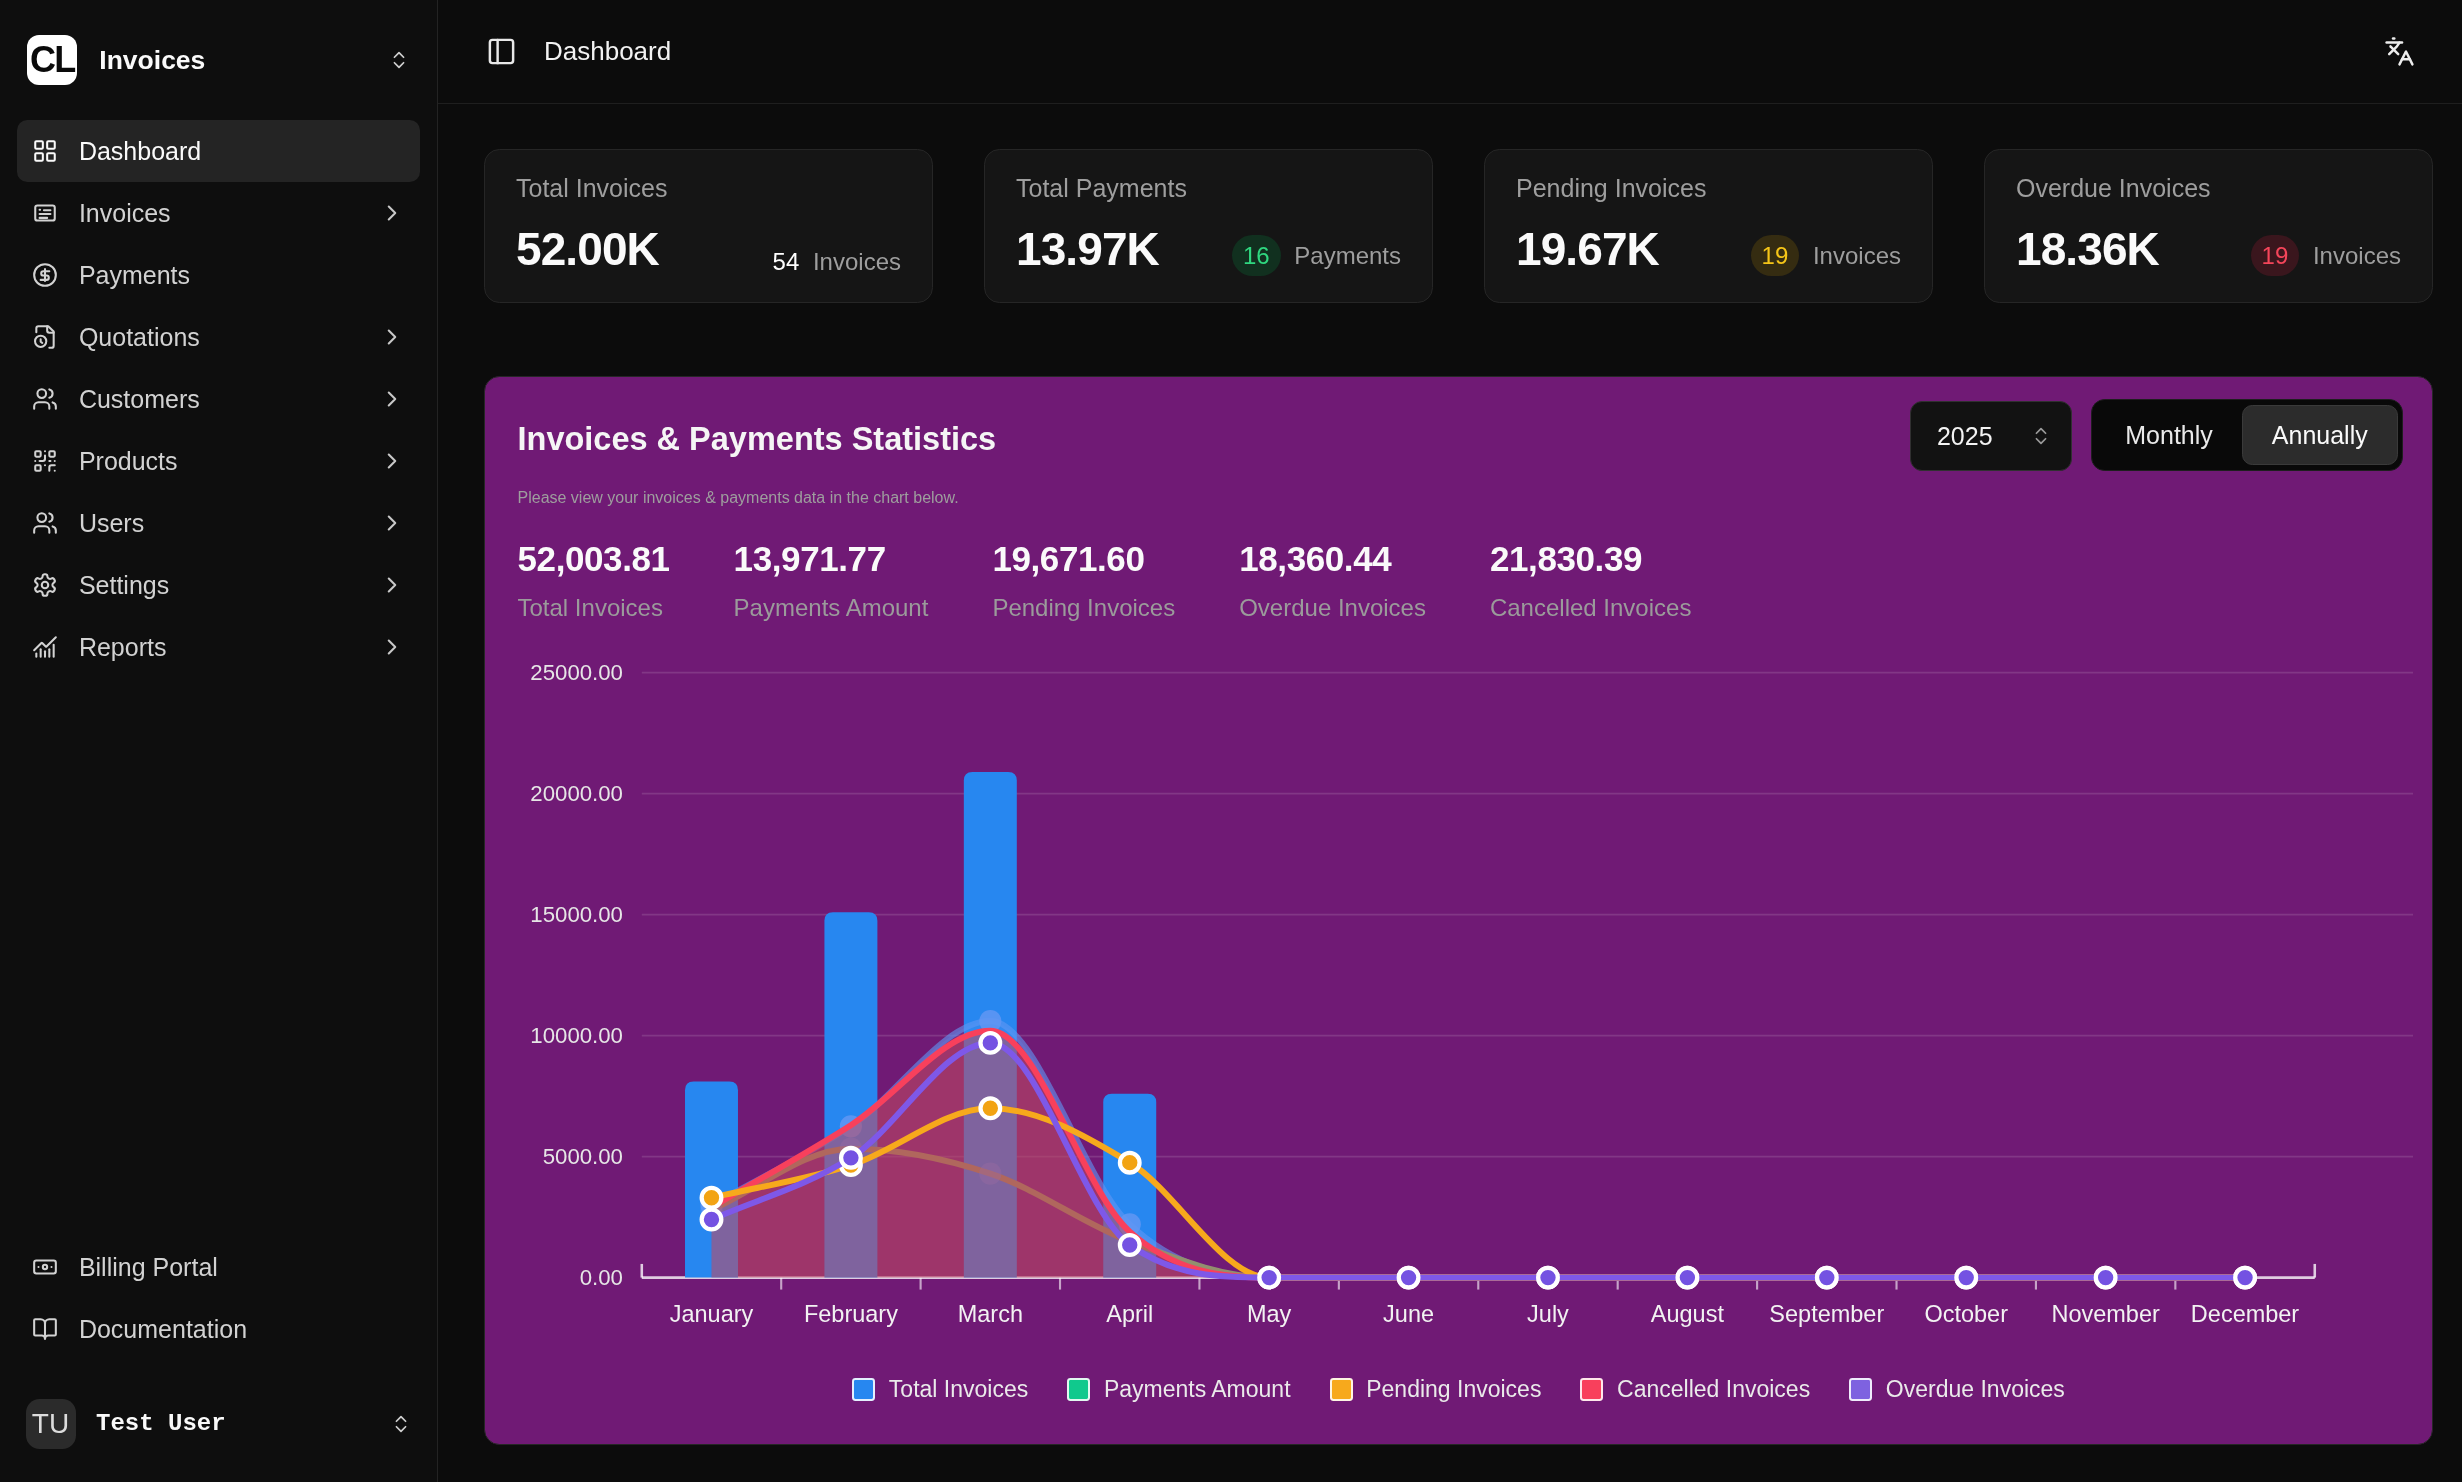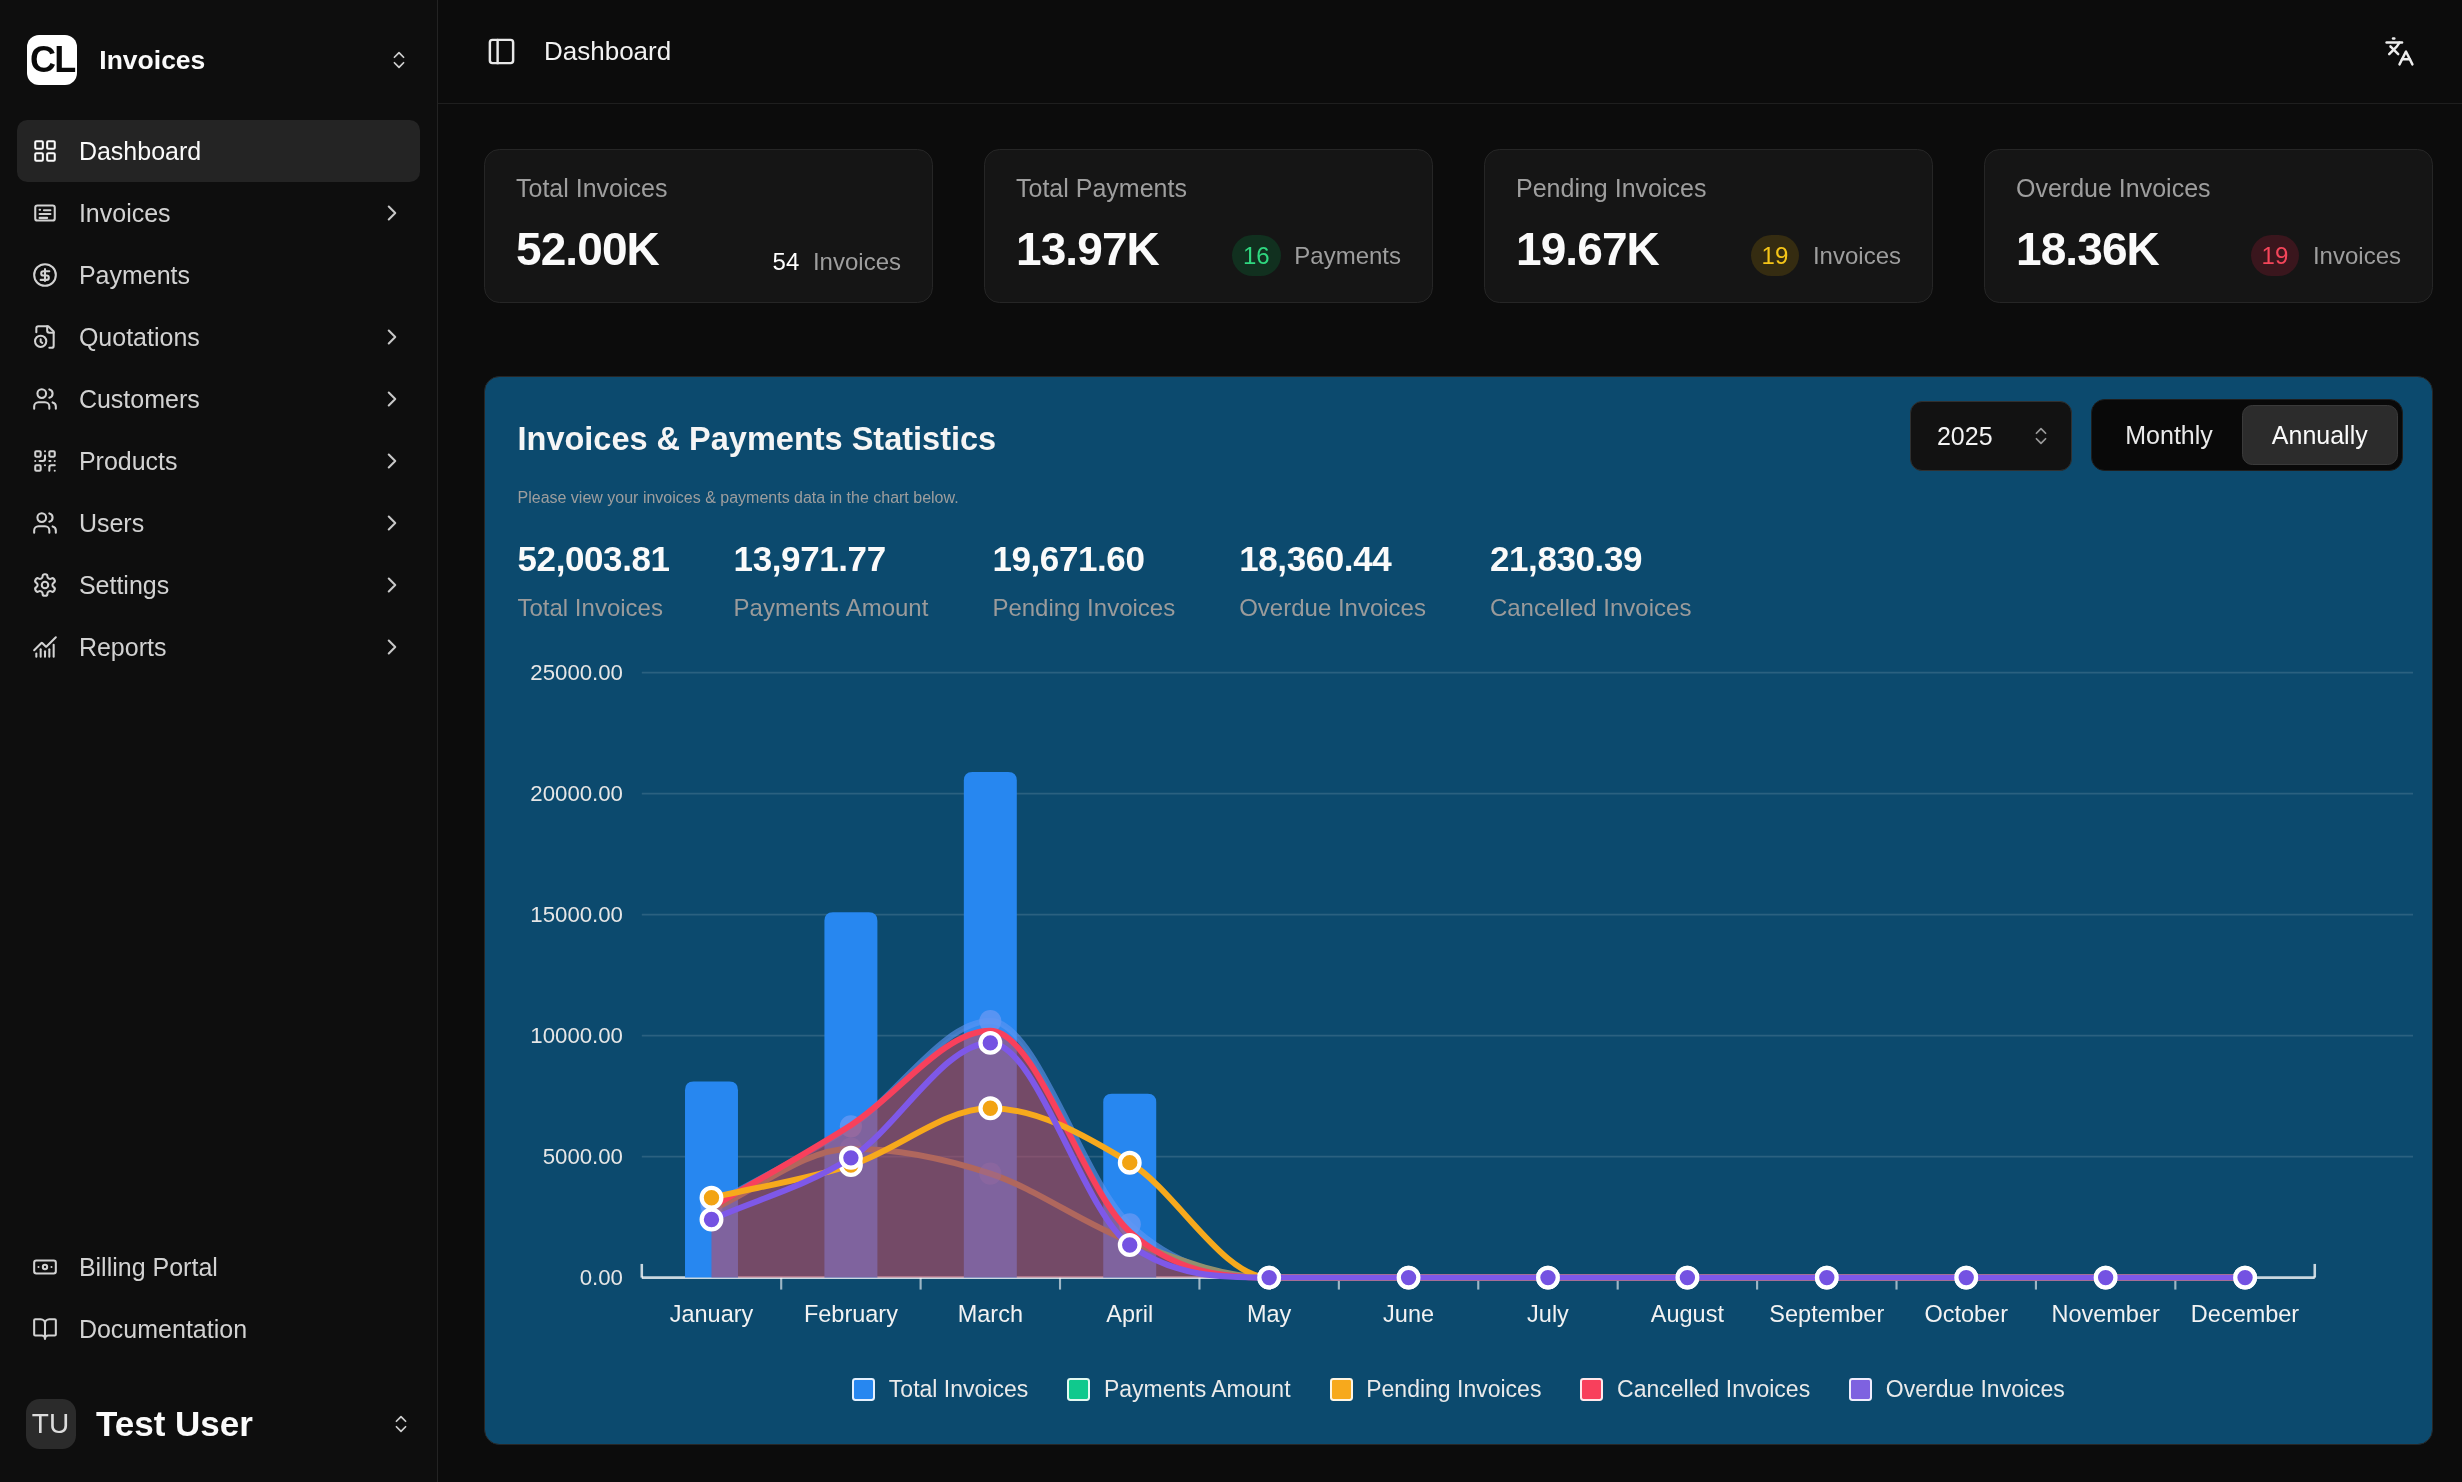--- a/index.html
+++ b/index.html
@@ -16,41 +16,41 @@
   .muted-ic { color:#cfcfcf; }
   .nav { margin-top:19px; display:flex; flex-direction:column; }
   .nav-item { height:62px; display:flex; align-items:center; gap:20.5px; padding:0 15.4px; border-radius:10.3px; color:#d2d2d2; font-size:25px; cursor:pointer; }
   .nav-item.active { background:#242424; color:#fafafa; }
   .nav-item .icon { width:26px; height:26px; }
   .nav-item .icon svg { width:26px; height:26px; }
   .chev-r { margin-left:auto; color:#c8c8c8; }
   .chev-r svg { width:22px; height:22px; }
   .user-row { margin-top:26px; display:flex; align-items:center; padding:0 8.5px; height:75px; }
   .avatar { width:50px; height:50px; border-radius:13.7px; background:#2b2b2b; color:#dcdcdc; display:flex; align-items:center; justify-content:center; font-size:28px; }
-  .user-name { margin-left:20.5px; font-size:35px; font-weight:bold; }
+  .user-name { margin-left:20.5px; font-size:24px; font-weight:bold;font-family:Liberation Mono, monospace; }
 
   
   .header { position:absolute; left:438px; top:0; width:2025px; height:104px; border-bottom:1.7px solid #1f1f1f; display:flex; align-items:center; padding:0 48px; background:#0c0c0c; }
   .header .icon svg { width:31px; height:31px; }
   .crumb { margin-left:27px; font-size:26px; color:#f2f2f2; }
 
   
   .main { position:absolute; left:438px; top:104px; width:2025px; height:1378px; background:#0c0c0c; }
   .stats-row { position:absolute; left:46px; top:45px; width:1949px; display:grid; grid-template-columns:repeat(4,1fr); gap:51px; }
   .stat-card { height:154px; background:#151515; border:1.7px solid #262626; border-radius:15.4px; padding:24px 31px 26px 31px; display:flex; flex-direction:column; justify-content:space-between; }
   .stat-label { font-size:25px; color:#9e9e9e; }
   .stat-bottom { display:flex; align-items:flex-end; }
   .stat-value { font-size:46px; font-weight:bold; letter-spacing:-0.9px; color:#fafafa; }
   .stat-count-wrap { margin-left:auto; display:flex; align-items:center; gap:13.7px; }
   .count { font-size:24px; color:#ffffff; }
   .count.pill { min-width:41px; height:41px; border-radius:854px; display:inline-flex; align-items:center; justify-content:center; padding:0 11px; }
   .count-label { font-size:24px; color:#9e9e9e; }
 
   
-  .chart-card { position:absolute; left:46px; top:272px; width:1949px; height:1069px; background:#0c4a6e; border:1.7px solid #262626; border-radius:15.4px; }
+  .chart-card { position:absolute; left:46px; top:272px; width:1949px; height:1069px; background:#701a75; border:1.7px solid #262626; border-radius:15.4px; }
   .chart-title { position:absolute; left:32.5px; top:44px; font-size:32.5px; font-weight:bold; color:#f5f5f5; }
   .chart-subtitle { position:absolute; left:32.5px; top:112px; font-size:16px; color:#9e9e9e; }
   .controls { position:absolute; right:29px; top:22px; display:flex; align-items:flex-end; gap:19px; }
   .year-select { width:162px; height:70px; border:1.7px solid #303030; border-radius:12px; display:flex; align-items:center; padding:0 19px 0 26px; color:#f3f3f3; font-size:25px; cursor:pointer; background:#121212; }
   .year-select .icon { margin-left:auto; color:#9a9a9a; }
   .year-select .icon svg { width:22px; height:22px; }
   .toggle { height:72px; background:#090909; border:1.7px solid #1e1e1e; border-radius:13.7px; display:flex; align-items:center; padding:4.3px; }
   .toggle-opt { height:60px; padding:0 29px; display:flex; align-items:center; justify-content:center; font-size:25px; color:#e9e9e9; border-radius:10.3px; cursor:pointer; }
   .toggle-opt.selected { background:#2c2c2c; border:1.7px solid #3a3a3a; color:#fafafa; }
   .summary-row { position:absolute; left:32.5px; top:162px; display:flex; gap:64px; }

